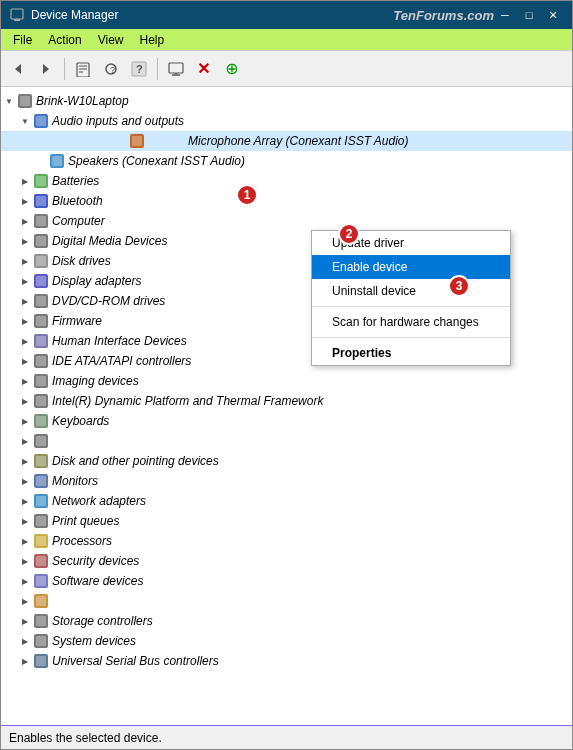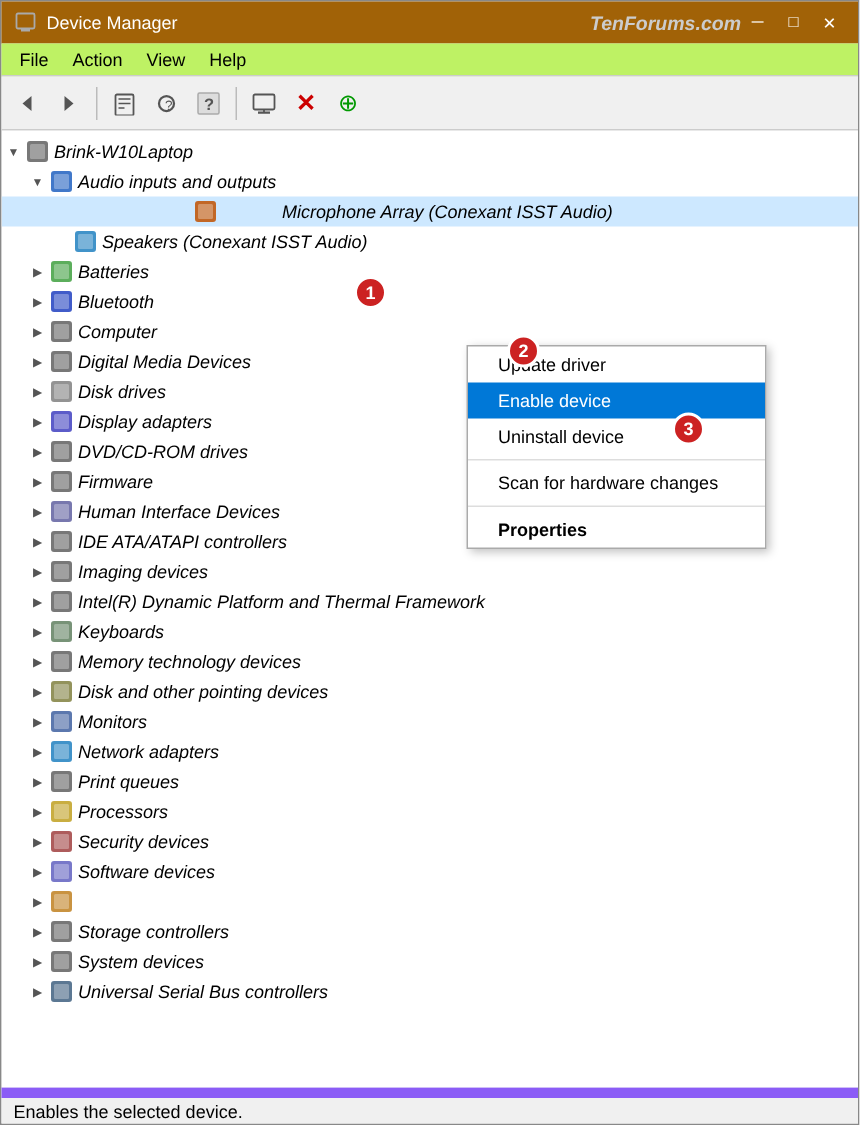--- a/index.html
+++ b/index.html
@@ -14,21 +14,21 @@
     .window {
       width: 573px;
       height: 750px;
       border: 1px solid #888;
       display: flex;
       flex-direction: column;
       background: #fff;
     }
     
     .titlebar {
-      background: #a16207;
+      background: #0c4a6e;
       color: #fff;
       display: flex;
       align-items: center;
       padding: 4px 8px;
       height: 28px;
       flex-shrink: 0;
     }
     .titlebar-icon {
       width: 16px; height: 16px;
       margin-right: 6px;
@@ -180,21 +180,21 @@
       font-size: 12px;
       font-weight: bold;
       display: flex; align-items: center; justify-content: center;
       z-index: 200;
       border: 2px solid #fff;
     }
 
     
     .statusbar {
       background: #f0f0f0;
-      border-top: 7px solid #8b5cf6;
+      border-top: 1px solid #8b5cf6;
       padding: 3px 8px;
       font-size: 12px;
       height: 24px;
       display: flex;
       align-items: center;
       flex-shrink: 0;
     }
 
     
     .tree-panel::-webkit-scrollbar { width: 12px; }
@@ -465,21 +465,20 @@
         </div>
         <div class="tree-item">
           <span class="tree-indent" style="width: 16px;"></span>
           <span class="tree-arrow">▶</span>
           <span class="tree-icon">
             <svg width="16" height="16" viewBox="0 0 16 16">
     <rect x="1" y="1" width="14" height="14" rx="2" fill="#606060" opacity="0.85"></rect>
     <rect x="3" y="3" width="10" height="10" rx="1" fill="white" opacity="0.3"></rect>
   </svg>
           </span>
-          <span class="tree-label">Memory technology devices</span>
         </div>
         <div class="tree-item">
           <span class="tree-indent" style="width: 16px;"></span>
           <span class="tree-arrow">▶</span>
           <span class="tree-icon">
             <svg width="16" height="16" viewBox="0 0 16 16">
     <rect x="1" y="1" width="14" height="14" rx="2" fill="#808040" opacity="0.85"></rect>
     <rect x="3" y="3" width="10" height="10" rx="1" fill="white" opacity="0.3"></rect>
   </svg>
           </span>

